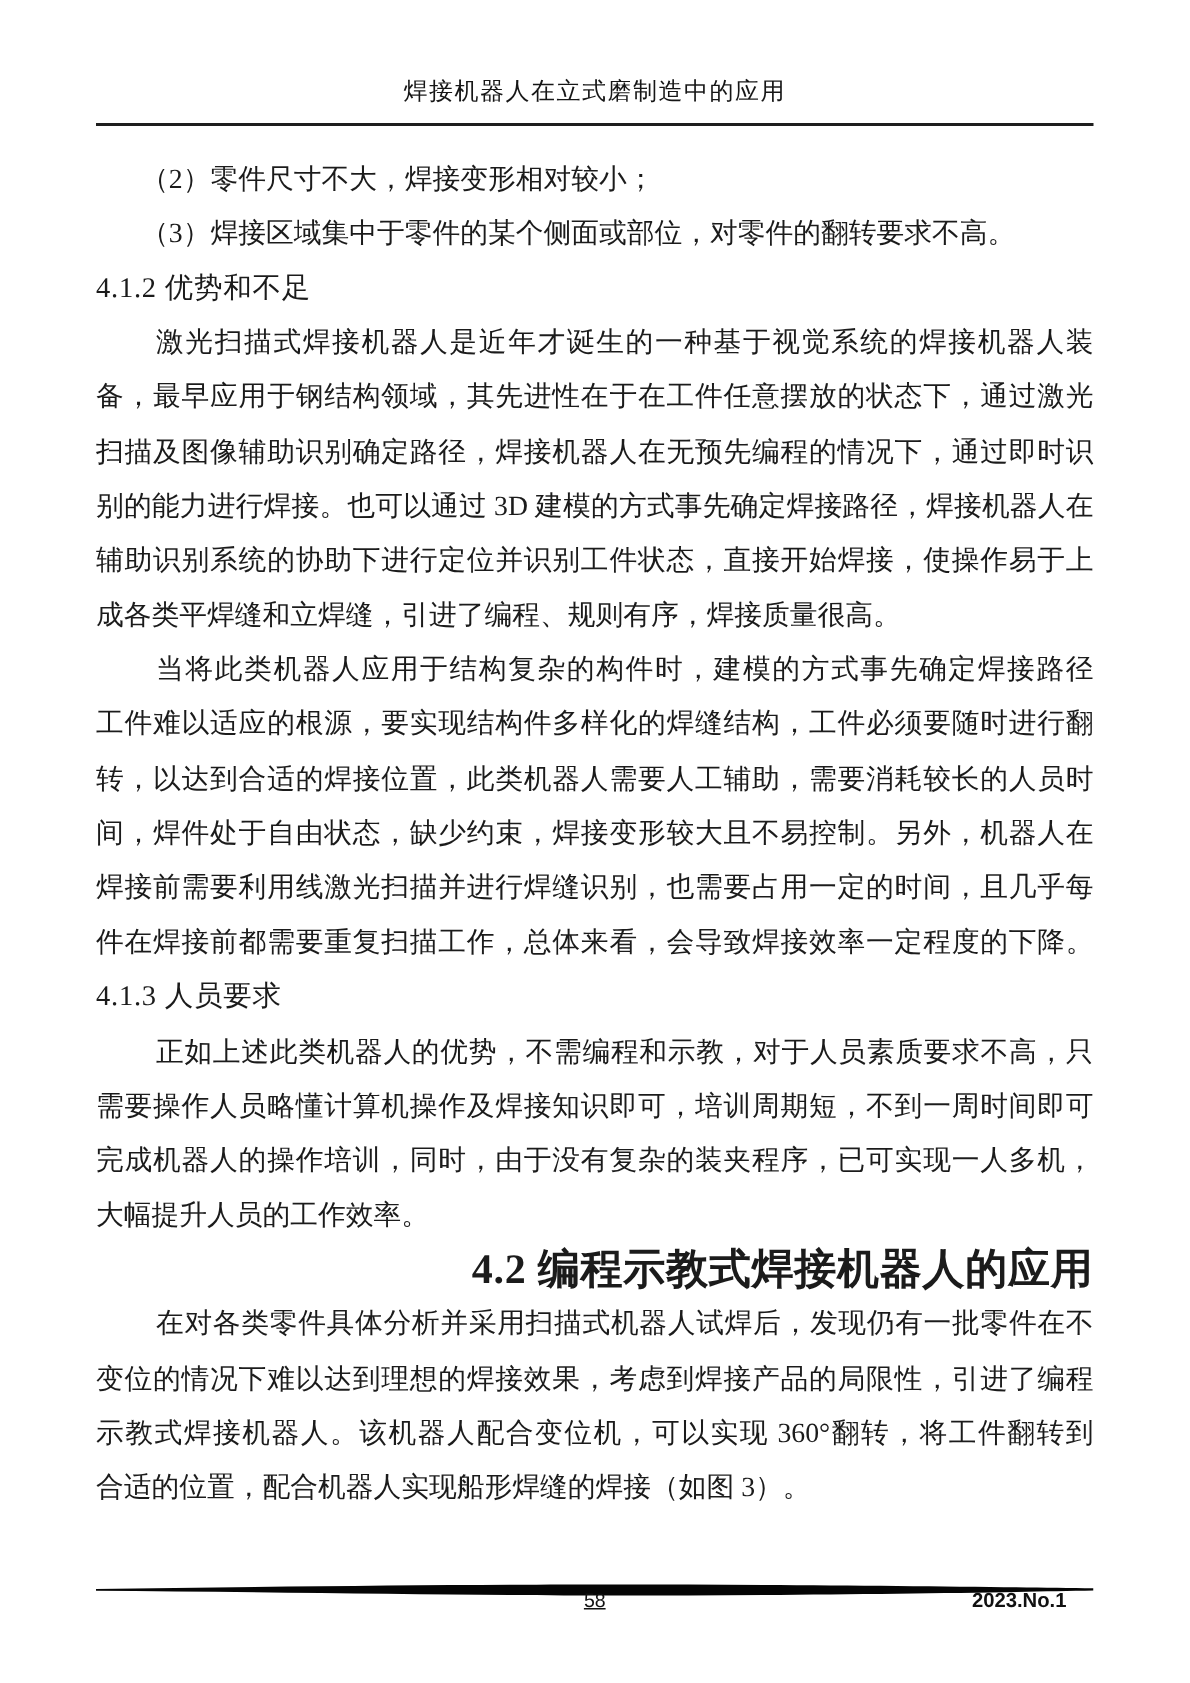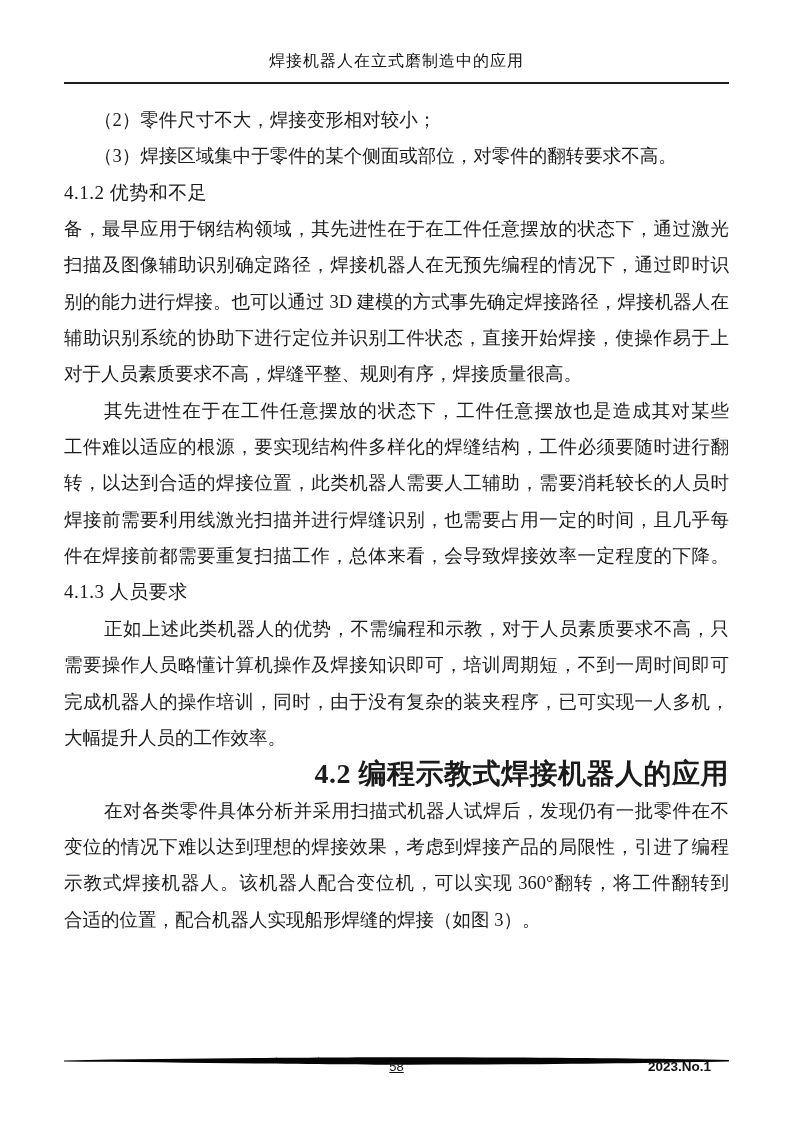--- a/index.html
+++ b/index.html
@@ -65,28 +65,30 @@
 
 <div class="page">
 
   <div class="header-title">焊接机器人在立式磨制造中的应用</div>
   <div class="header-rule"></div>
 
   <div class="content">
     <div class="line ind-list">（2）零件尺寸不大，焊接变形相对较小；</div>
     <div class="line ind-list">（3）焊接区域集中于零件的某个侧面或部位，对零件的翻转要求不高。</div>
     <div class="line h">4.1.2 优势和不足</div>
+    <div class="line ind j">激光扫描式焊接机器人是近年才诞生的一种基于视觉系统的焊接机器人装</div>
     <div class="line j">备，最早应用于钢结构领域，其先进性在于在工件任意摆放的状态下，通过激光</div>
     <div class="line j">扫描及图像辅助识别确定路径，焊接机器人在无预先编程的情况下，通过即时识</div>
     <div class="line j">别的能力进行焊接。也可以通过 3D 建模的方式事先确定焊接路径，焊接机器人在</div>
     <div class="line j">辅助识别系统的协助下进行定位并识别工件状态，直接开始焊接，使操作易于上</div>
-    <div class="line">对于人员素质要求不高，焊缝平整、规则有序，焊接质量很高。</div>
-    <div class="line ind j">其先进性在于在工件任意摆放的状态下，工件任意摆放也是造成其对某些</div>
+    <div class="line">成各类平焊缝和立焊缝，引进了编程、规则有序，焊接质量很高。</div>
+    <div class="line ind j">当将此类机器人应用于结构复杂的构件时，建模的方式事先确定焊接路径</div>
     <div class="line j">工件难以适应的根源，要实现结构件多样化的焊缝结构，工件必须要随时进行翻</div>
     <div class="line j">转，以达到合适的焊接位置，此类机器人需要人工辅助，需要消耗较长的人员时</div>
+    <div class="line j">间，焊件处于自由状态，缺少约束，焊接变形较大且不易控制。另外，机器人在</div>
     <div class="line j">焊接前需要利用线激光扫描并进行焊缝识别，也需要占用一定的时间，且几乎每</div>
     <div class="line j">件在焊接前都需要重复扫描工作，总体来看，会导致焊接效率一定程度的下降。</div>
     <div class="line h">4.1.3 人员要求</div>
     <div class="line ind j">正如上述此类机器人的优势，不需编程和示教，对于人员素质要求不高，只</div>
     <div class="line j">需要操作人员略懂计算机操作及焊接知识即可，培训周期短，不到一周时间即可</div>
     <div class="line j">完成机器人的操作培训，同时，由于没有复杂的装夹程序，已可实现一人多机，</div>
     <div class="line">大幅提升人员的工作效率。</div>
     <div class="line hb">4.2 编程示教式焊接机器人的应用</div>
     <div class="line ind j">在对各类零件具体分析并采用扫描式机器人试焊后，发现仍有一批零件在不</div>
     <div class="line j">变位的情况下难以达到理想的焊接效果，考虑到焊接产品的局限性，引进了编程</div>

